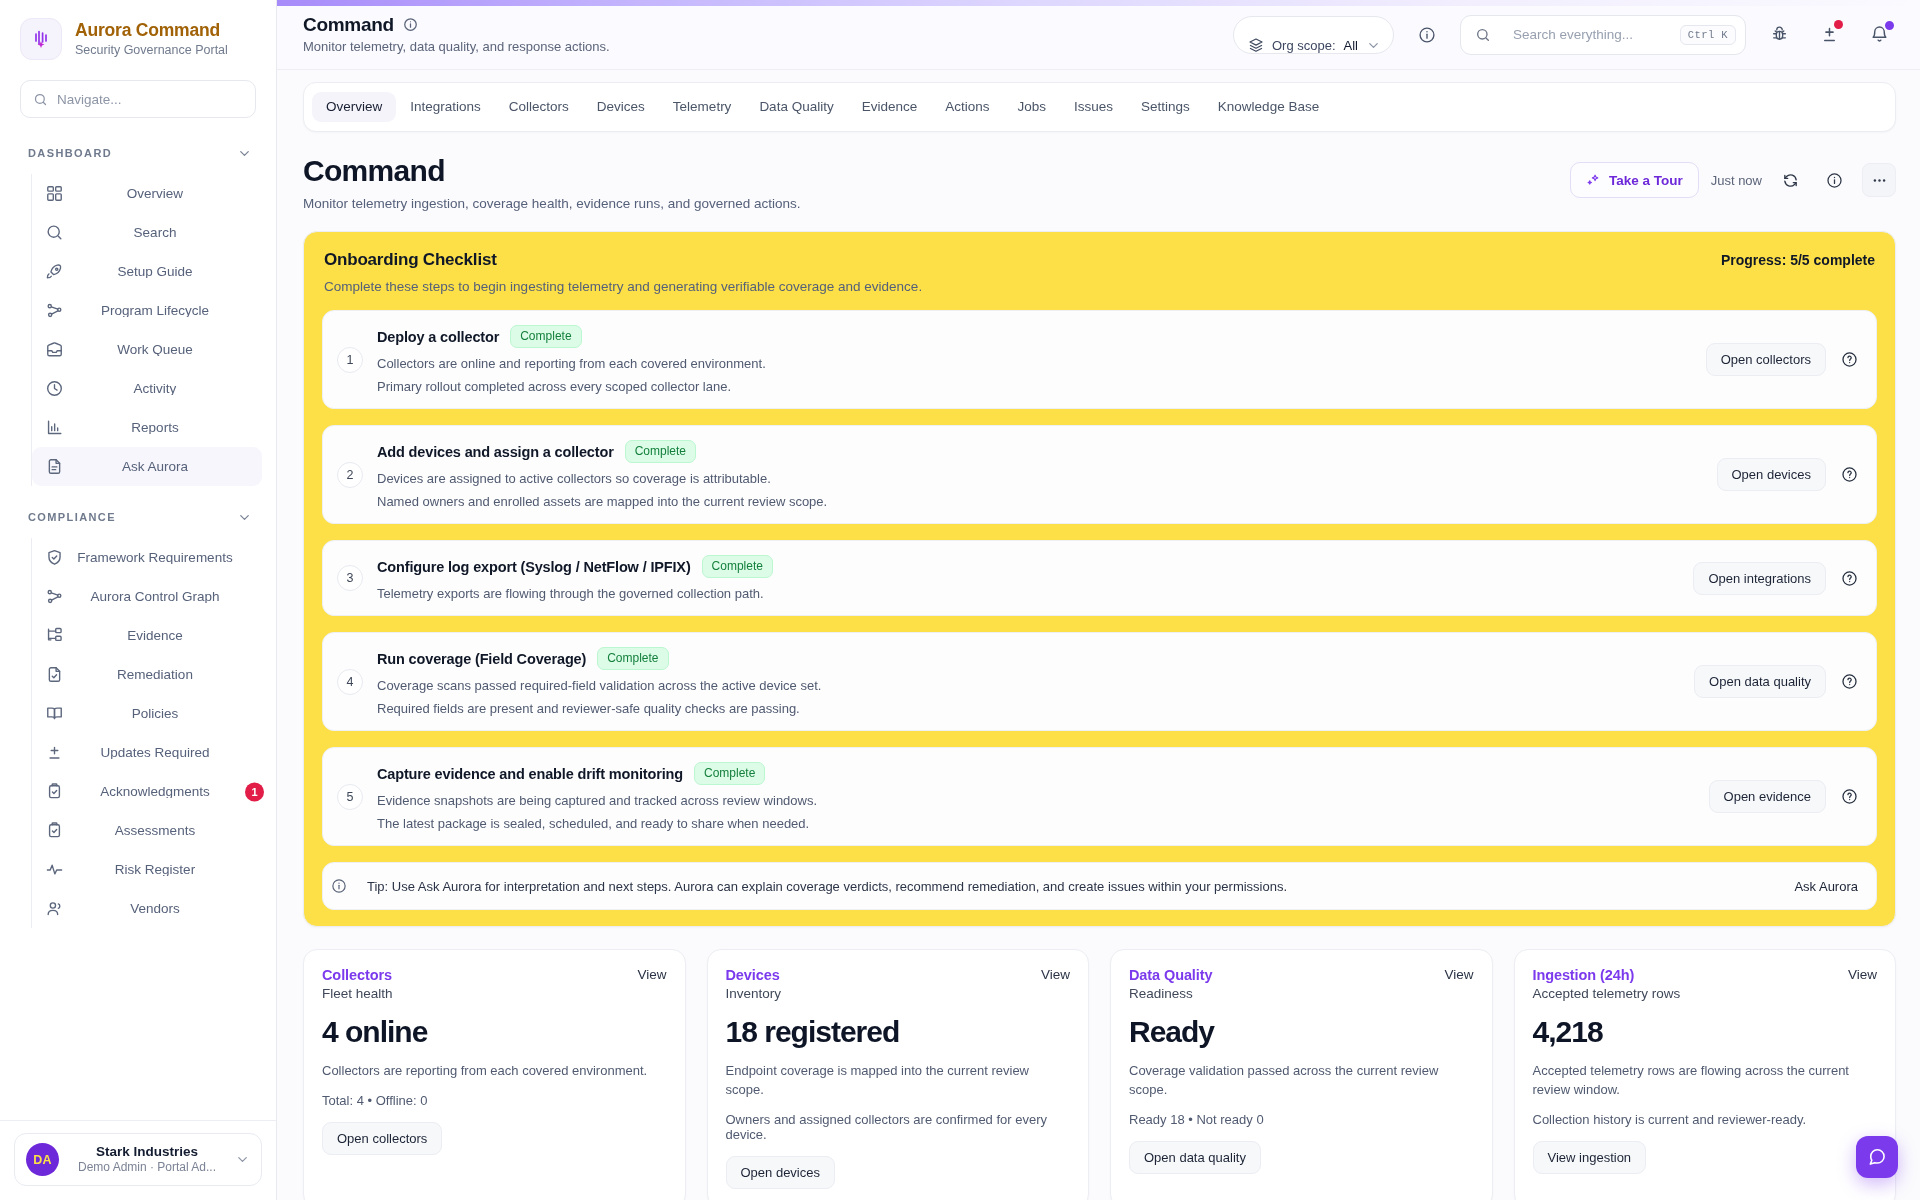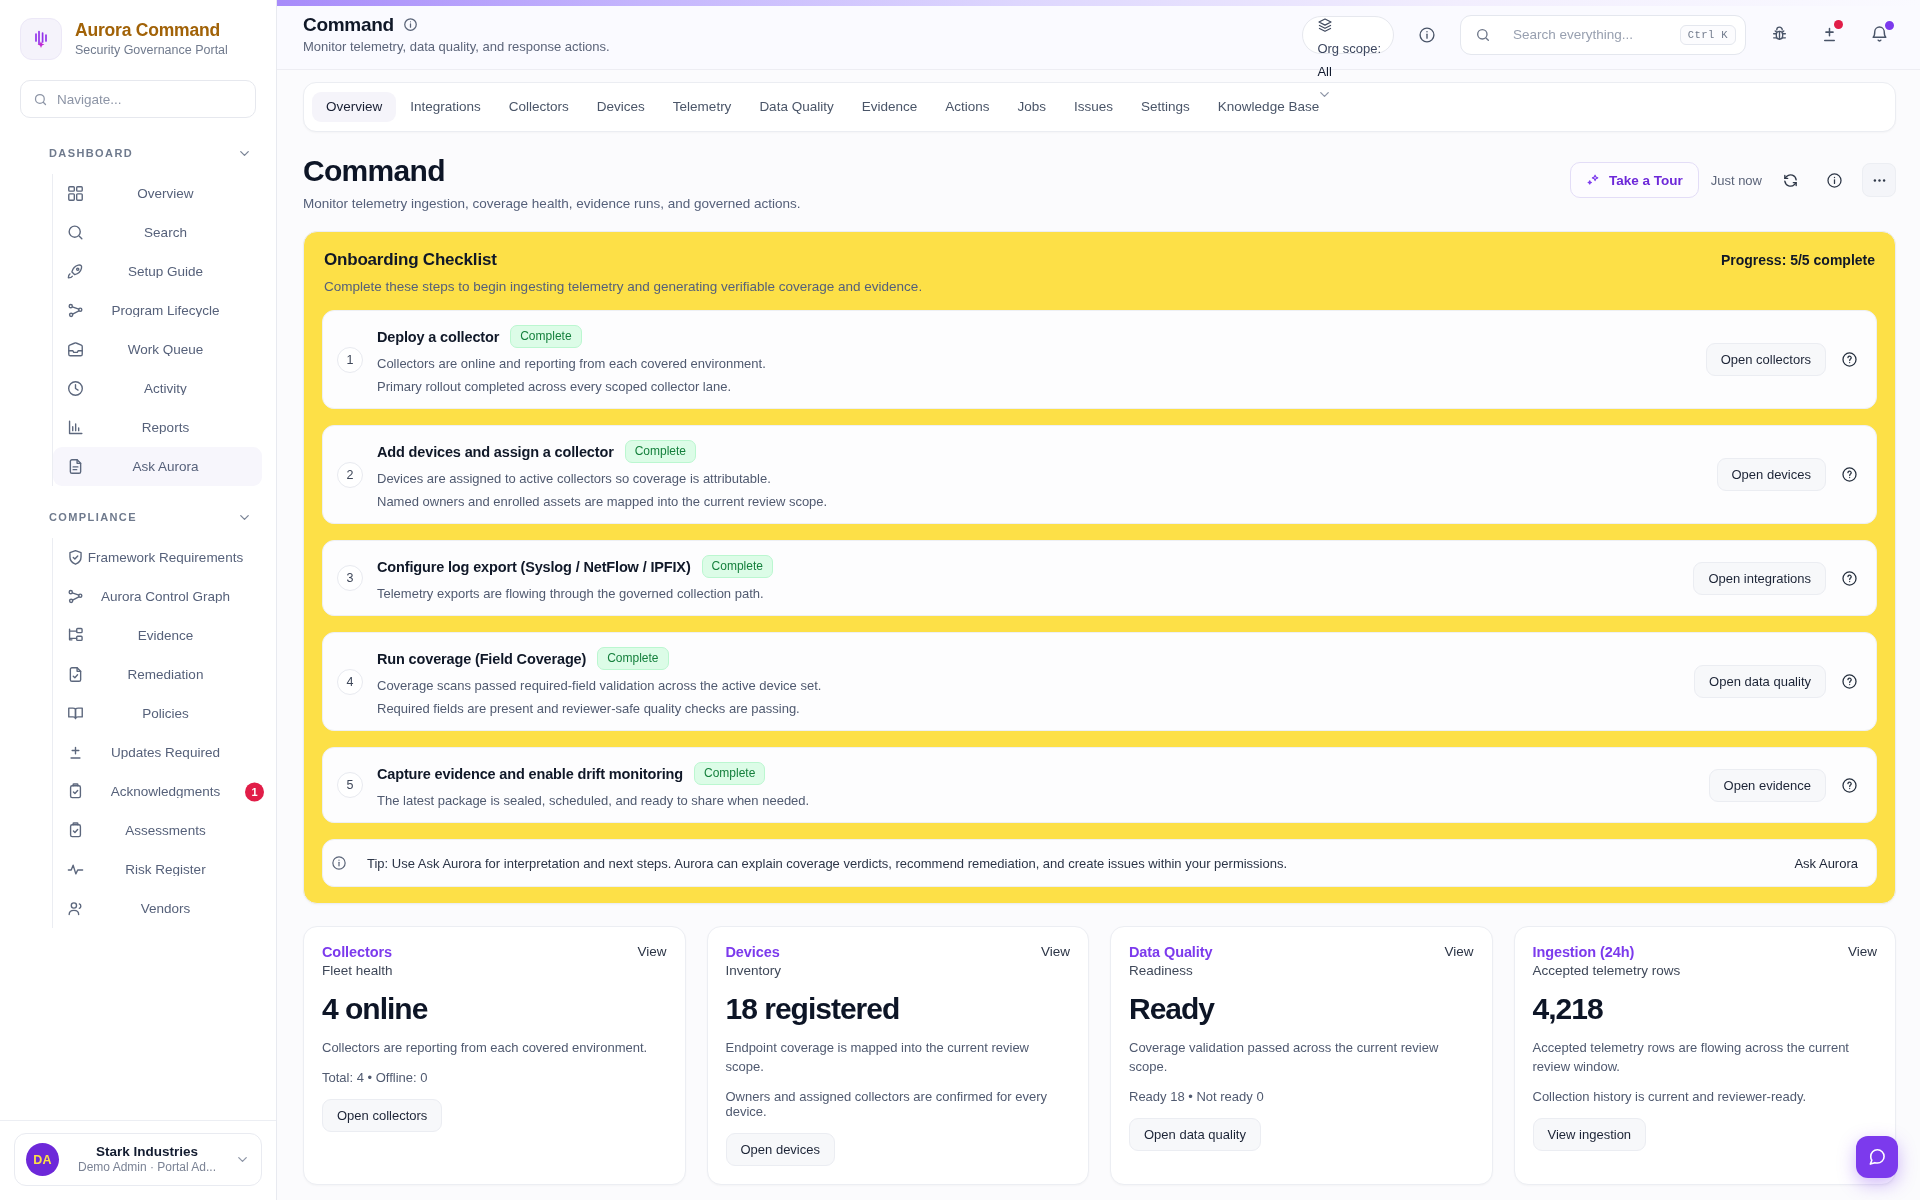--- a/index.html
+++ b/index.html
@@ -39,21 +39,21 @@
     margin: 10px 20px 0 20px;
     height: 38px;
     border: 1px solid #e6e8ee;
     border-radius: 10px;
     display: flex; align-items: center; gap: 9px;
     padding: 0 12px;
     background: #fff;
   }
   .nav-search span.ph { font-size: 13.5px; color: #8d95a6; }
 
-  .nav-scroll { flex: 1 1 auto; overflow: hidden; padding-top: 22px; padding-left: 21px; }
+  .nav-scroll { flex: 1 1 auto; overflow: hidden; padding-top: 22px; }
   .nav-group-head {
     display: flex; align-items: center; justify-content: space-between;
     padding: 0 24px 0 28px; height: 26px;
     font-size: 11px; font-weight: 700; letter-spacing: 1.4px;
     color: #6f7a8d; text-transform: uppercase;
   }
   .nav-items { margin: 8px 14px 0 31px; border-left: 1px solid #ebedf2; padding-left: 0; }
   .nav-item {
     display: flex; align-items: center;
     height: 39px; gap: 0;
@@ -108,24 +108,24 @@
     position: absolute; top: 0; left: 0; right: 0; height: 6px;
     background: linear-gradient(90deg,#a78bfa 0%, #c4b5fd 22%, #ddd6fe 45%, #f2eefe 72%, #fafaff 100%);
   }
   .tb-left { display: flex; flex-direction: column; justify-content: center; min-width: 0; }
   .tb-title-row { display: flex; align-items: center; gap: 9px; }
   .tb-title { font-size: 19px; font-weight: 700; letter-spacing: -.3px; color: #101828; line-height: 1.1; }
   .tb-sub { font-size: 13px; color: #5c657a; margin-top: 4px; }
   .tb-spacer { flex: 1 1 auto; }
 
   .orgscope {
-    display: flex; align-items: flex-start; gap: 8px;
+    display: flex; align-items: flex-end; gap: 8px;
     height: 38px; padding: 0 12px 0 14px;
     border: 1px solid #e6e8ee; border-radius: 19px;
-    background: #fff; cursor: pointer; flex-direction: column;
+    background: #fff; cursor: pointer;
   }
   .orgscope .os-lbl { font-size: 13px; color: #3d4760; }
   .orgscope .os-val { font-size: 13px; color: #111a2e; font-weight: 500; }
 
   .searchbox {
     width: 286px; height: 40px;
     border: 1px solid #e4e7ee; border-radius: 11px;
     background: #fff; display: flex; align-items: center; gap: 22px;
     padding: 0 9px 0 14px; cursor: text;
   }
@@ -734,20 +734,21 @@
               </span>
             </div>
           </div>
           <div class="step">
             <div class="step-num">5</div>
             <div class="step-body">
               <div class="step-title-row">
                 <span class="step-title">Capture evidence and enable drift monitoring</span>
                 <span class="chip-complete">Complete</span>
               </div>
+              <div class="step-line">Evidence snapshots are being captured and tracked across review windows.</div>
               <div class="step-line">The latest package is sealed, scheduled, and ready to share when needed.</div>
             </div>
             <div class="step-actions">
               <button class="ghost-btn">Open evidence</button>
               <span class="help-icon">
                 <svg width="17" height="17" viewBox="0 0 24 24" fill="none" stroke="#26303f" stroke-width="1.8" stroke-linecap="round">
                   <circle cx="12" cy="12" r="9.2"></circle>
                   <path d="M9.8 9.4a2.3 2.3 0 114 1.7c-.9.7-1.5 1.2-1.5 2.3"></path>
                   <circle cx="12.2" cy="16.4" r=".95" fill="#26303f" stroke="none"></circle>
                 </svg>

